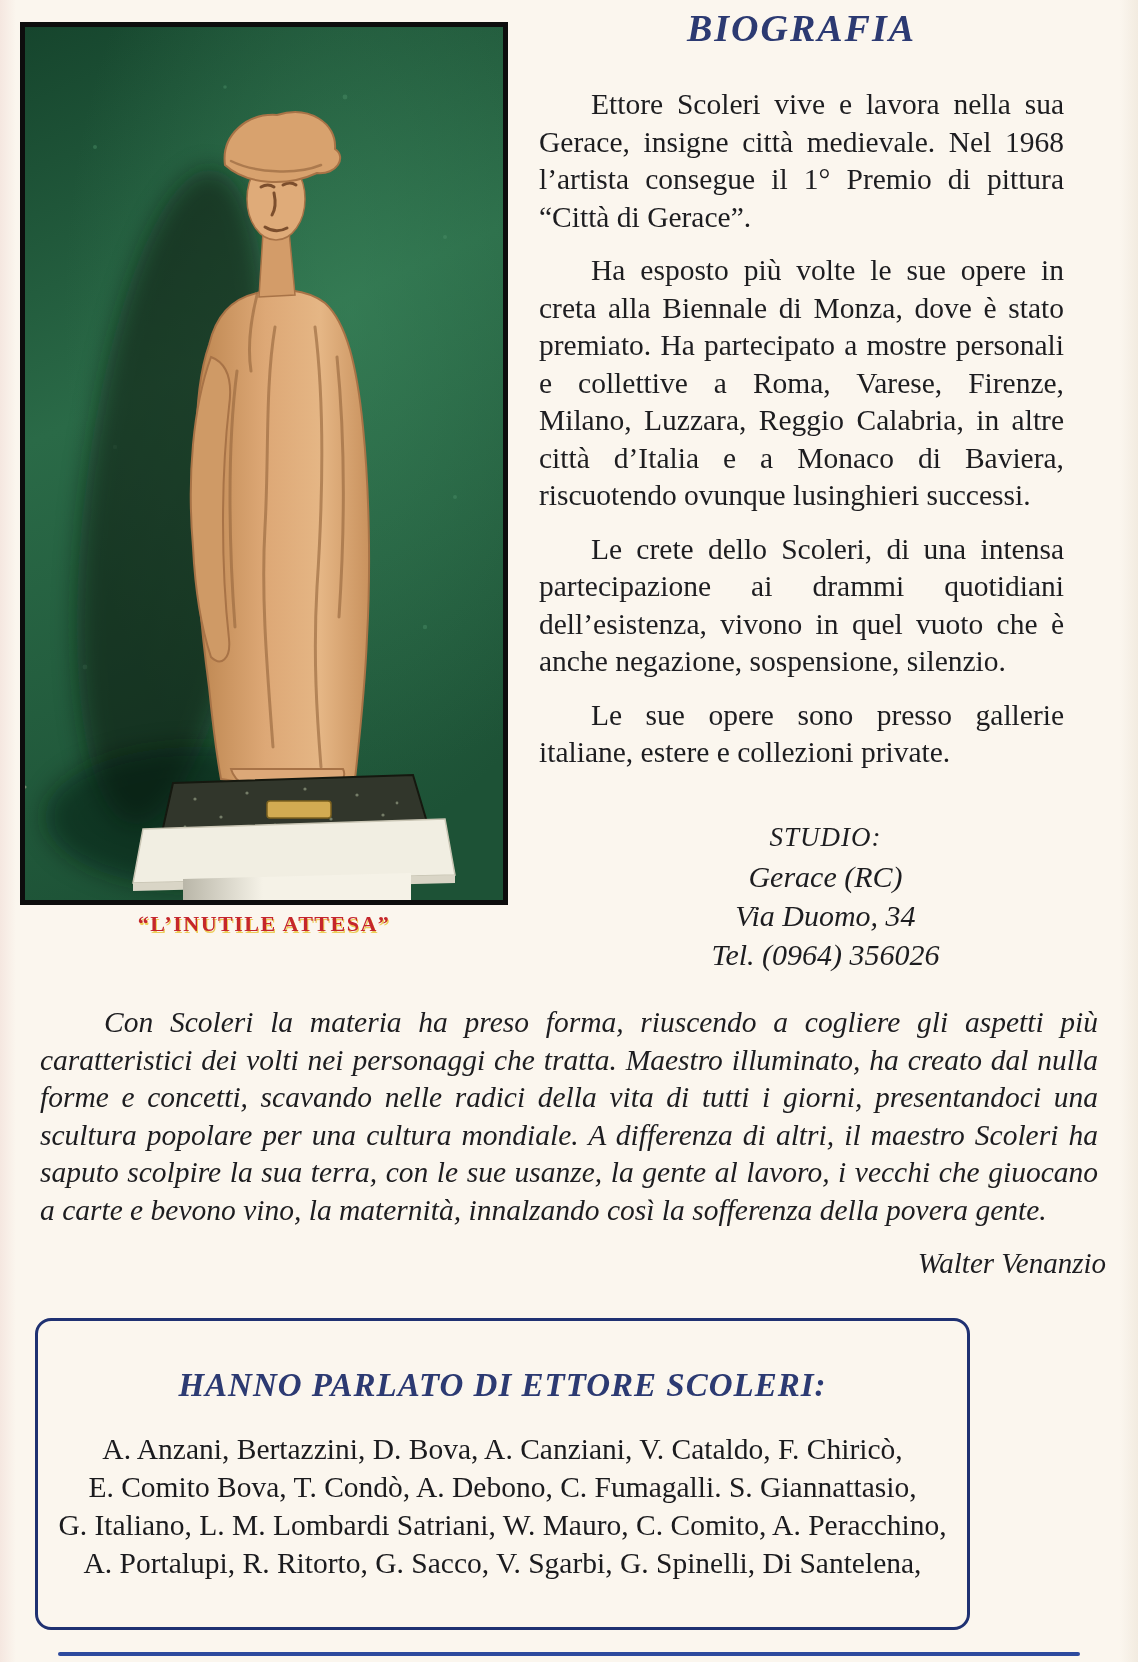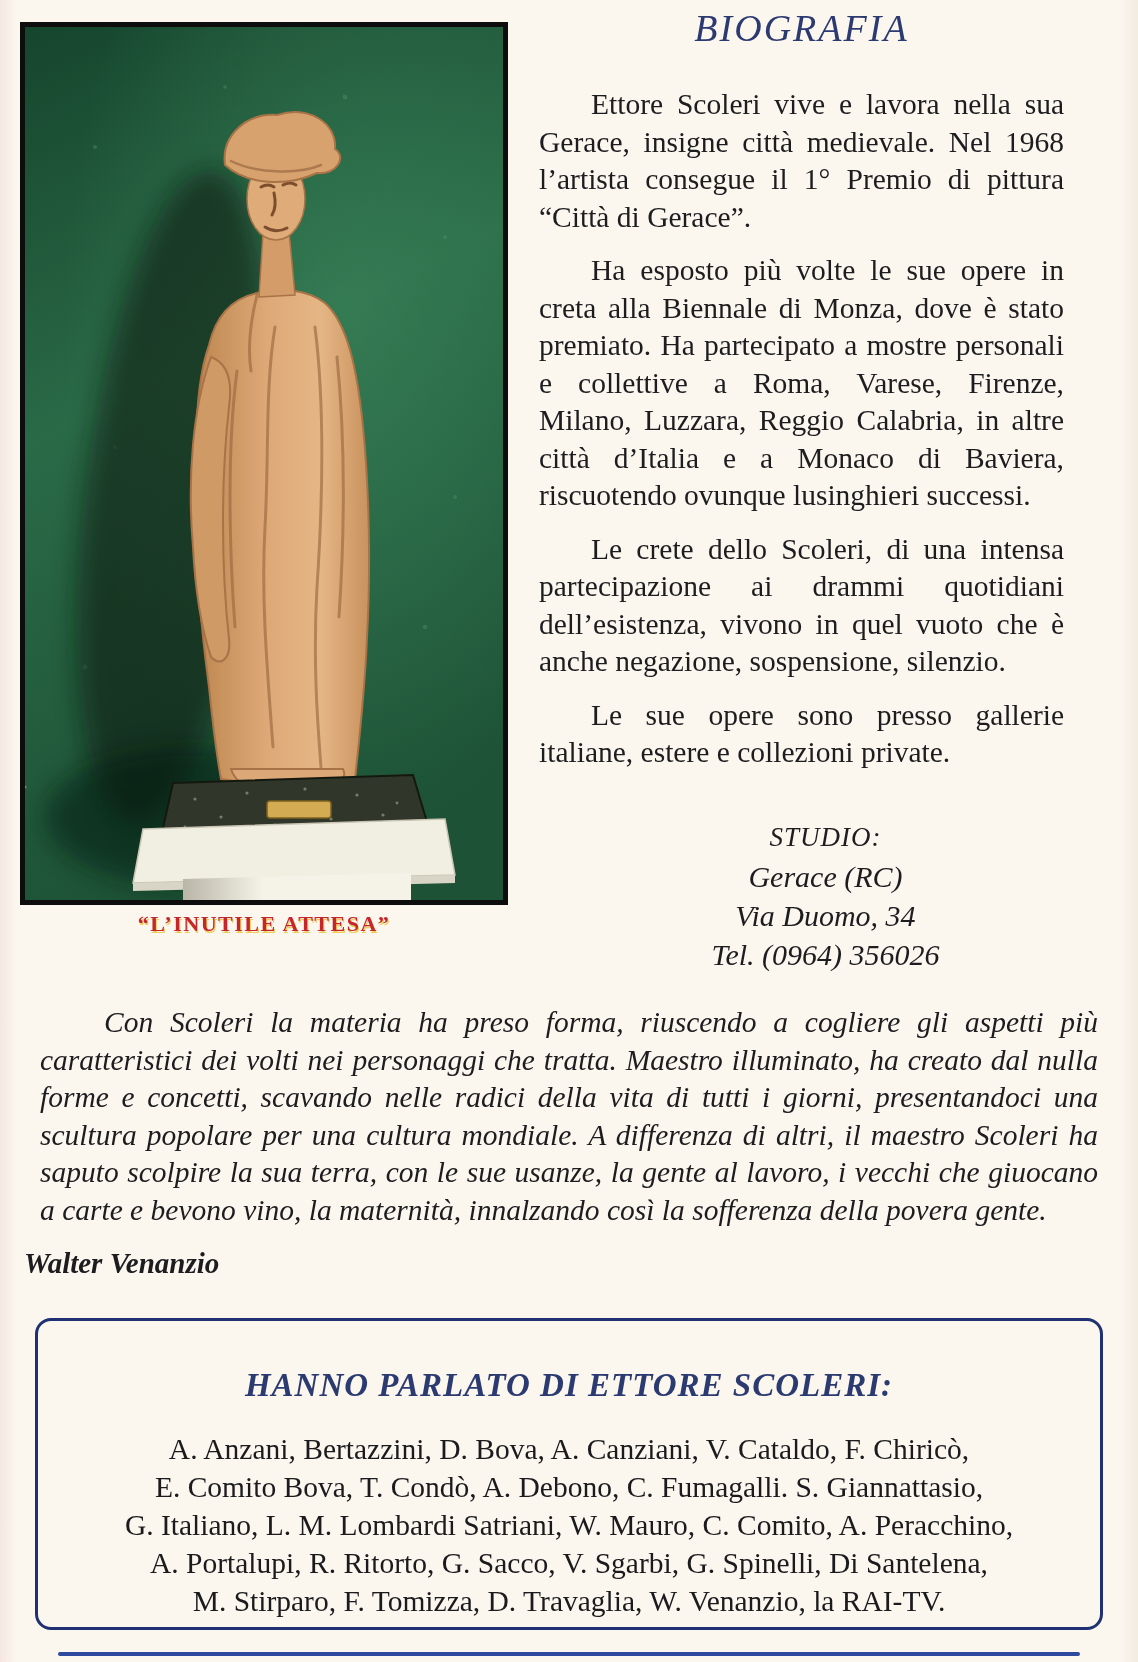--- a/index.html
+++ b/index.html
@@ -18,39 +18,39 @@
 
   .photo-caption {
     position:absolute; left:20px; top:911px; width:488px; text-align:center;
     font-weight:bold; font-size:22px; letter-spacing:1.5px; color:#c5262c;
     text-shadow:1px 2px 0 rgba(234,196,60,.85);
   }
 
   
   .bio { position:absolute; left:523px; top:6px; width:557px; }
   .bio-title {
-    text-align:center; font-style:italic; font-weight:400; font-size:38px;
+    text-align:center; font-style:italic; font-weight:700; font-size:38px;
     letter-spacing:2px; color:#2c3a72; margin:0 0 36px 0;
   }
   .bio p { margin:16px; font-size:29.5px; line-height:37.5px; text-align:justify; text-indent:52px; }
 
   .studio { margin-top:46px; text-align:center; font-style:italic;
             font-size:30px; line-height:39px; transform:translateX(24px); }
   .studio-title { font-weight:normal; font-size:27px; letter-spacing:1px; }
 
   
   .quote { position:absolute; left:24px; top:988px; width:1090px;
            font-style:italic; font-size:29.5px; line-height:37.5px; text-align:justify; }
   .quote p { margin:16px; text-indent:64px; }
-  .quote-author { text-align:left; font-weight:bold; font-style:italic;
+  .quote-author { text-align:right; font-weight:normal; font-style:italic;
                   font-size:29px; margin-top:4px; padding-right:8px; }
 
   
   .mentions {
-    position:absolute; left:35px; top:1318px; width:1068px; height:312px;
+    position:absolute; left:35px; top:1318px; width:935px; height:312px;
     border:3px solid #1f3172; border-radius:16px; box-sizing:border-box;
   }
   .mentions-title {
     margin-top:46px; text-align:center; font-style:italic; font-weight:bold;
     font-size:33px; letter-spacing:1px; color:#2c3a72;
   }
   .mentions-lines { margin-top:26px; text-align:center; font-size:29.5px; line-height:38px; color:#1b1b1e; }
 
   .bottom-line { position:absolute; left:58px; top:1652px; width:1022px; height:4px;
                  background:#2d4a9e; border-radius:2px; }
@@ -187,18 +187,17 @@
     <div class="quote-author">Walter Venanzio</div>
   </div>
 
   <div class="mentions">
     <div class="mentions-title">HANNO PARLATO DI ETTORE SCOLERI:</div>
     <div class="mentions-lines">
       <div>A. Anzani, Bertazzini, D. Bova, A. Canziani, V. Cataldo, F. Chiricò,</div>
       <div>E. Comito Bova, T. Condò, A. Debono, C. Fumagalli. S. Giannattasio,</div>
       <div>G. Italiano, L. M. Lombardi Satriani, W. Mauro, C. Comito, A. Peracchino,</div>
       <div>A. Portalupi, R. Ritorto, G. Sacco, V. Sgarbi, G. Spinelli, Di Santelena,</div>
-      <div>M. Stirparo, F. Tomizza, D. Travaglia, W. Venanzio, la RAI-TV.</div>
     </div>
   </div>
 
   <div class="bottom-line"></div>
 </div>
 
 </body></html>

